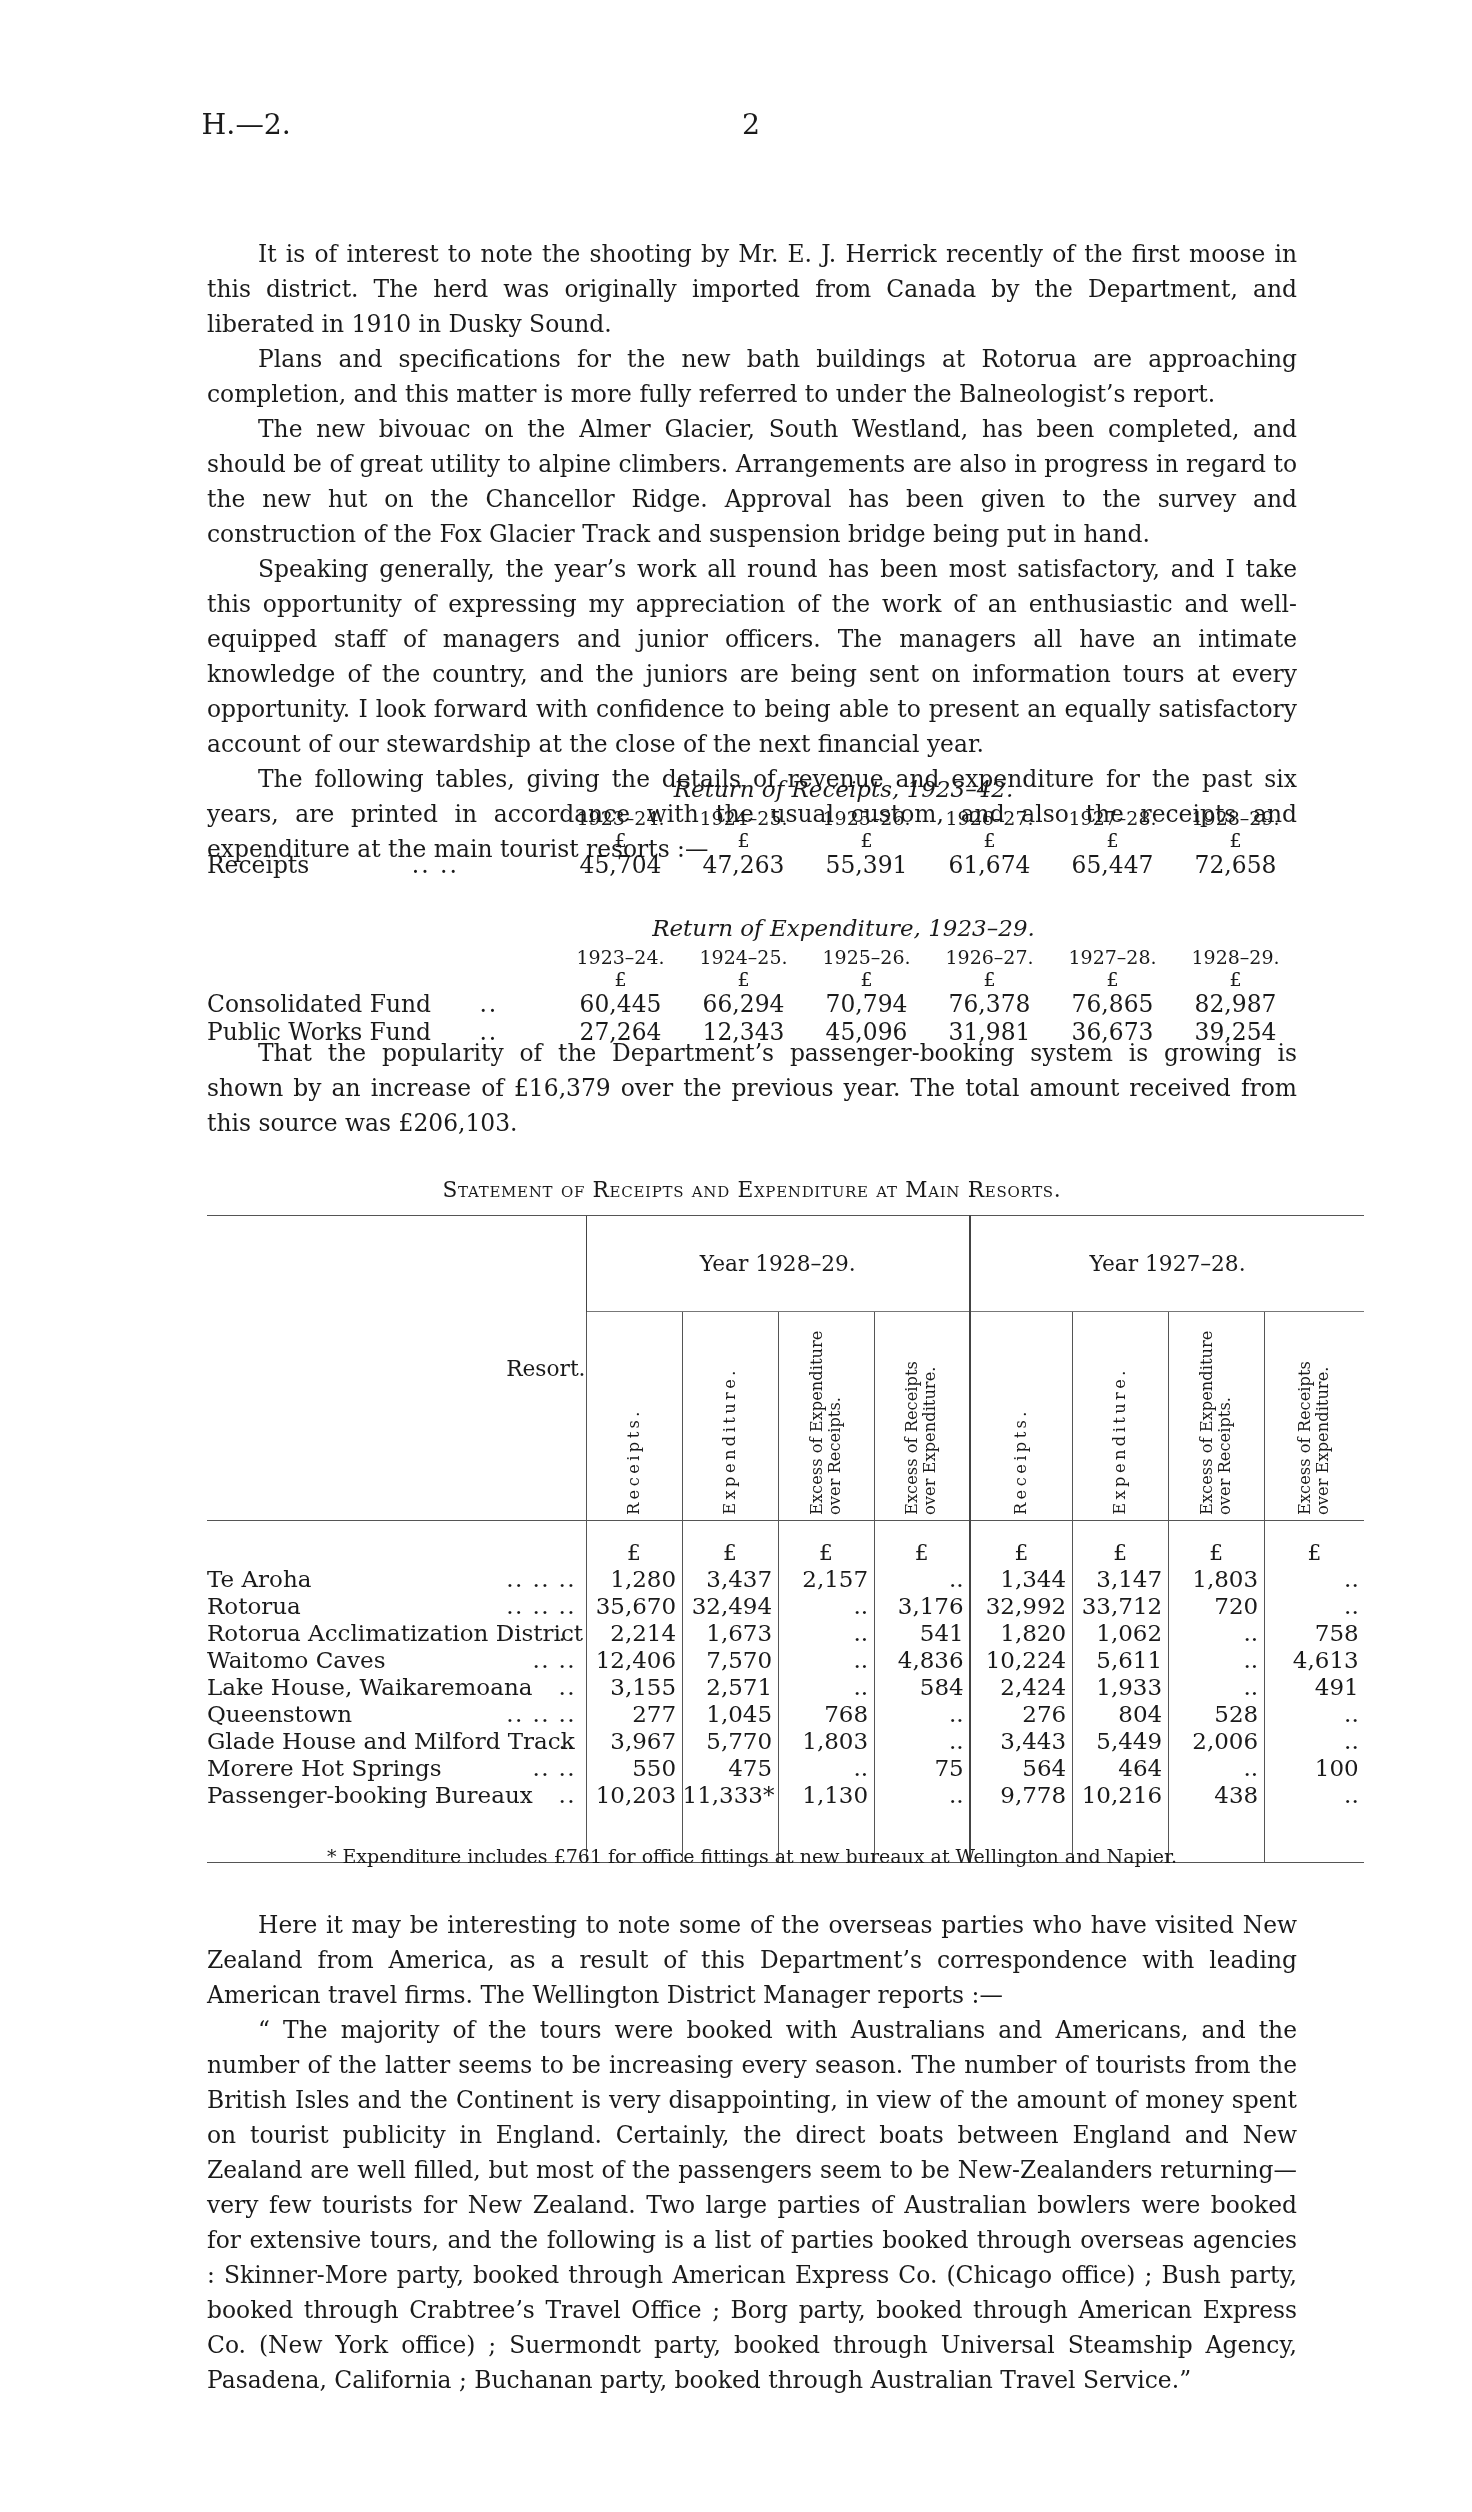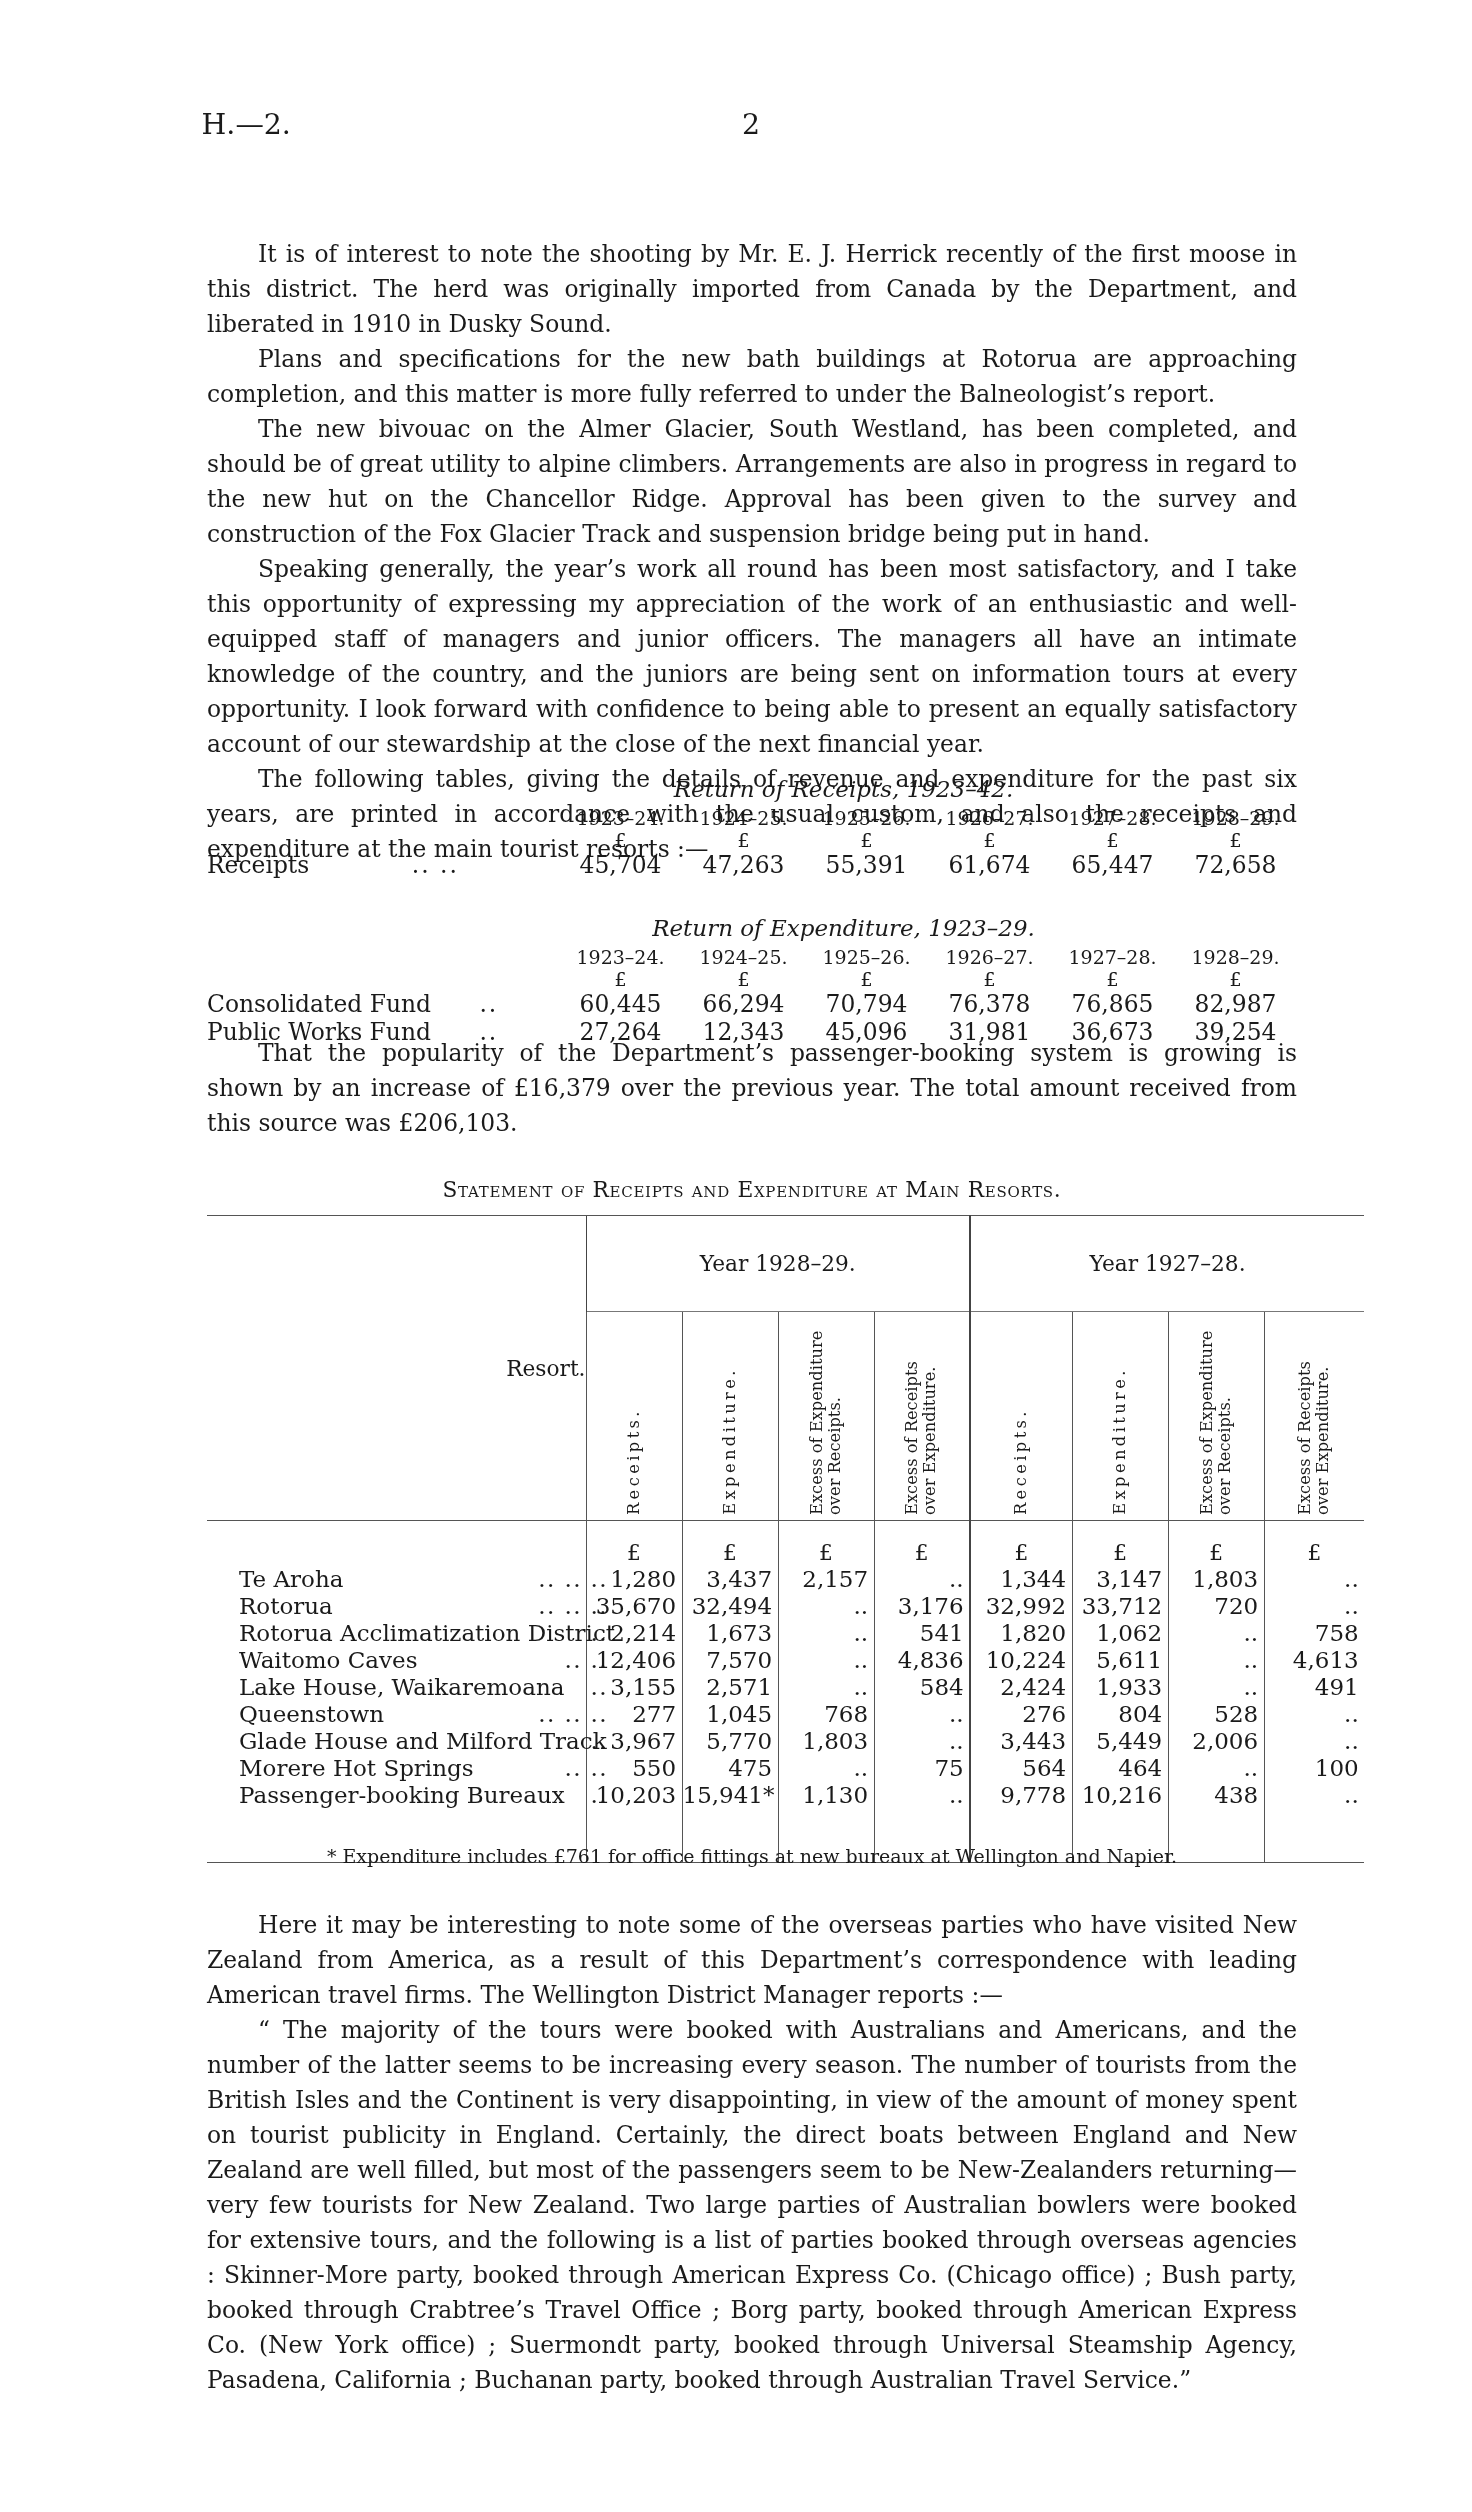--- a/index.html
+++ b/index.html
@@ -40,21 +40,21 @@
   .vert.spaced { letter-spacing: 3.4px; }
   .resorts .resort-h { text-align: right; vertical-align: middle; font-size: 21.7px; }
   .resorts tbody td { height: 27px; line-height: 27px; text-align: right; padding-right: 5.4px; border-left: 1px solid #555; }
   .resorts tbody td.second { border-left: 2px double #444; }
   .resorts tbody td.name { text-align: left; border-left: none; padding-right: 0; white-space: nowrap; }
   .resorts tbody tr.units td { height: 45px; vertical-align: bottom; font-size: 21.7px; text-align: center; padding-right: 0; }
   .resorts tbody tr.units td.name { }
   .resorts tbody tr.spacer td { height: 53px; }
   .resorts .rule-mid td, .resorts .rule-mid th { border-top: 1.4px solid #555; }
   .resorts tbody tr.last td { border-bottom: 1.4px solid #555; }
-  .name-wrap { position: relative; display: block; width: 100%; margin-left: 32px; }
+  .name-wrap { position: relative; display: block; width: 100%; }
   .name-wrap .dots-r { position: absolute; right: 9.5px; top: 0; letter-spacing: 1.4px; }
   .footnote { position: absolute; top: 1845px; left: 0; width: 1090px; text-align: center; font-size: 19px; }
   #p-overseas { top: 1908px; }
 </style>
 </head>
 <body>
 
 <div class="page">
 
   <div class="hdr">
@@ -309,21 +309,21 @@
           <td class="second">564</td>
           <td>464</td>
           <td>..</td>
           <td>100</td>
         </tr>
         <tr>
           <td class="name">
               <span class="name-wrap"><span>Passenger-booking Bureaux</span><span class="dots-r">..</span></span>
             </td>
           <td>10,203</td>
-          <td>15,941*</td>
+          <td>11,333*</td>
           <td>1,130</td>
           <td>..</td>
           <td class="second">9,778</td>
           <td>10,216</td>
           <td>438</td>
           <td>..</td>
         </tr>
         <tr class="spacer last">
           <td class="name"></td>
           <td></td>

